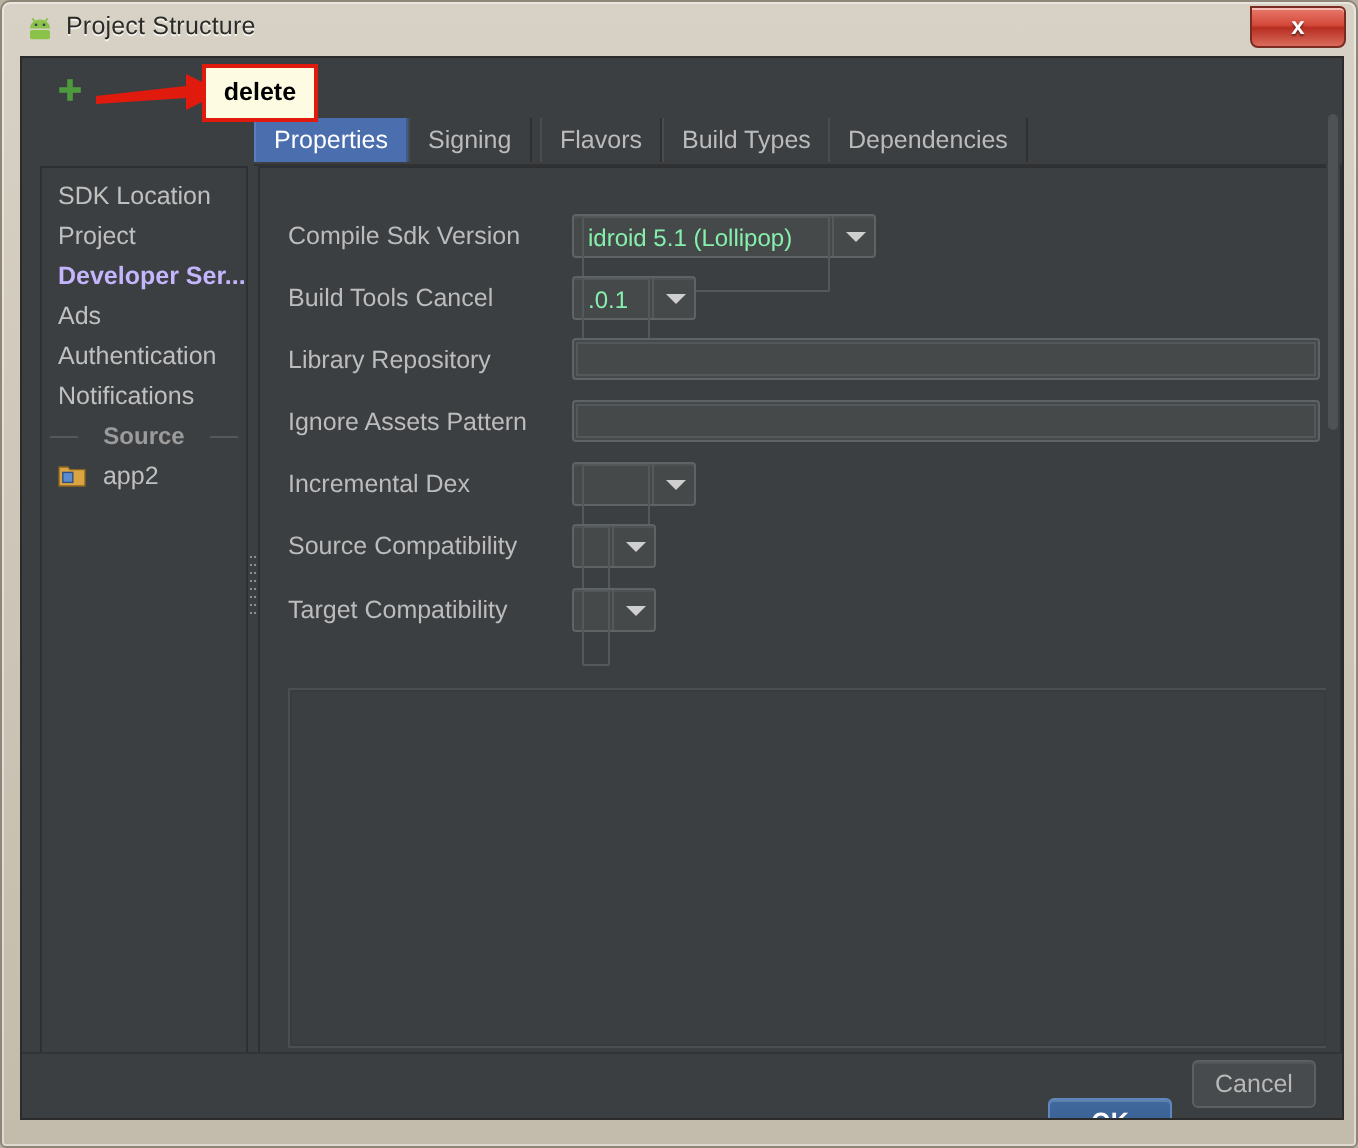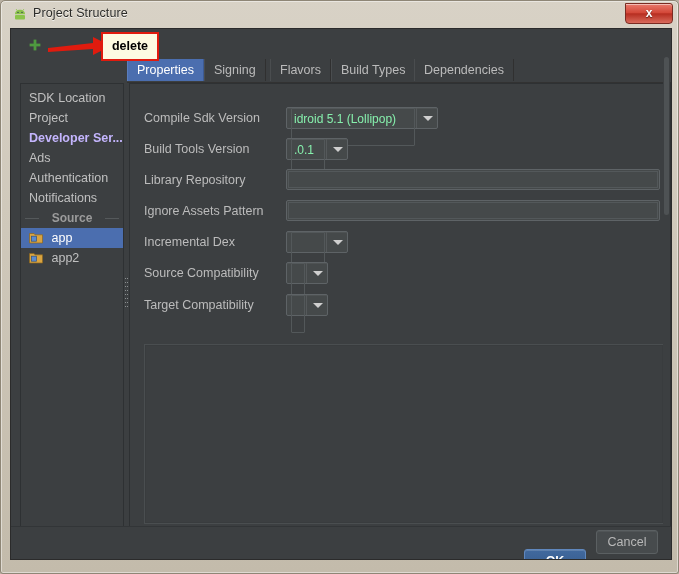--- a/index.html
+++ b/index.html
@@ -416,29 +416,20 @@
         <span>Authentication</span>
       </div>
       <div class="side-item">
         <span>Notifications</span>
       </div>
 
       <div class="side-item group">
         <span>Source</span>
       </div>
 
-      <div class="side-item module selected">
-        <span class="mod-icon">
-          <svg width="14" height="13" viewBox="0 0 14 13">
-            <path d="M0.5 2.5 L5 2.5 L6 3.8 L13.5 3.8 L13.5 12 L0.5 12 Z" fill="#d9a441" stroke="#8a6520" stroke-width="0.7"></path>
-            <rect x="2.4" y="5.2" width="5" height="5" fill="#5b8bd0" stroke="#31507d" stroke-width="0.7"></rect>
-          </svg>
-        </span>
-        <span>app</span>
-      </div>
 
       <div class="side-item module">
         <span class="mod-icon">
           <svg width="14" height="13" viewBox="0 0 14 13">
             <path d="M0.5 2.5 L5 2.5 L6 3.8 L13.5 3.8 L13.5 12 L0.5 12 Z" fill="#d9a441" stroke="#8a6520" stroke-width="0.7"></path>
             <rect x="2.4" y="5.2" width="5" height="5" fill="#5b8bd0" stroke="#31507d" stroke-width="0.7"></rect>
           </svg>
         </span>
         <span>app2</span>
       </div>
@@ -469,21 +460,21 @@
 
       <div class="form-row" style="top:22px;width:540px;">
         <span class="form-label">Compile Sdk Version</span>
         <div class="combo" style="left:156px;top:1px;width:152px;">
           <div class="combo-text">idroid 5.1 (Lollipop)</div>
           <div class="combo-arrow"></div>
         </div>
       </div>
 
       <div class="form-row" style="top:53px;width:540px;">
-        <span class="form-label">Build Tools Version</span>
+        <span class="form-label">Build Tools Cancel</span>
         <div class="combo" style="left:156px;top:1px;width:62px;">
           <div class="combo-text">.0.1</div>
           <div class="combo-arrow"></div>
         </div>
       </div>
 
       <div class="form-row" style="top:84px;width:540px;">
         <span class="form-label">Library Repository</span>
         <div class="textfield" style="left:156px;top:1px;width:374px;">
           <div class="inner" title=""></div>

